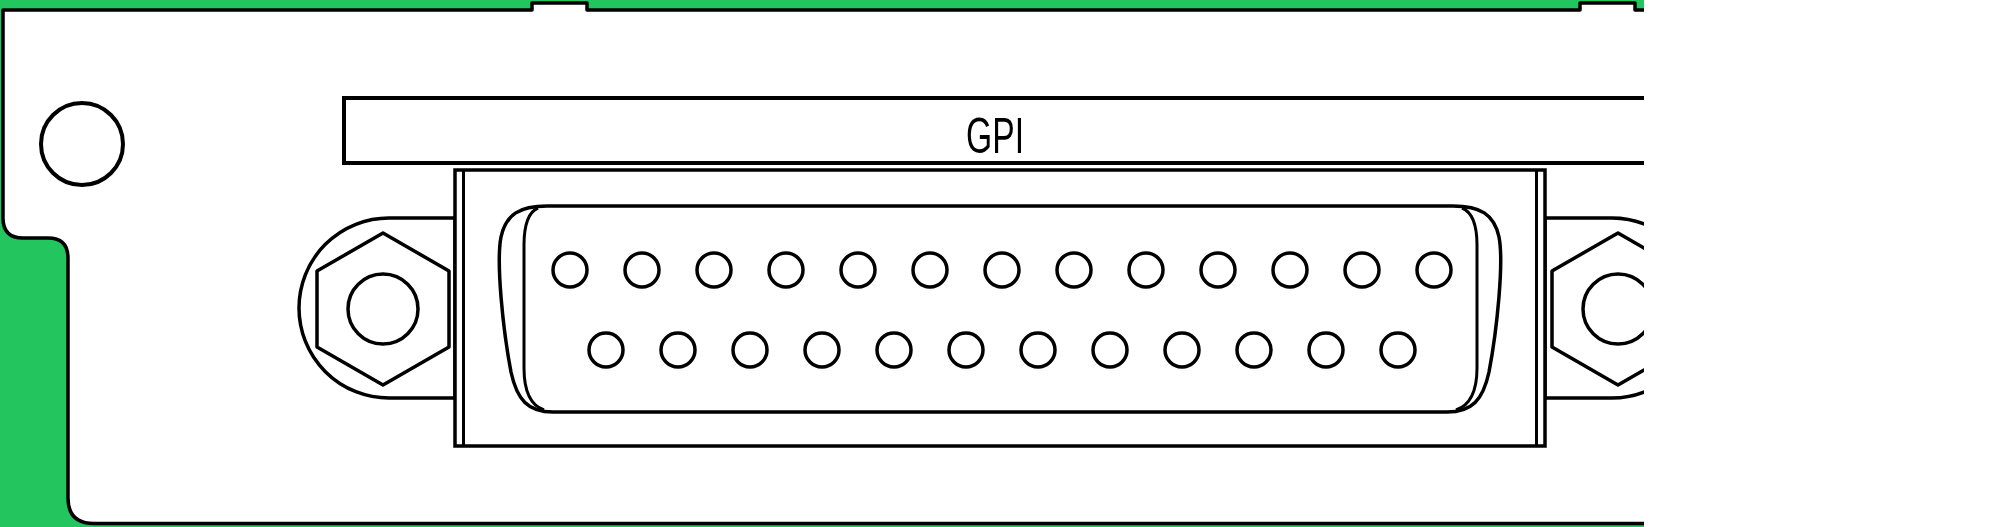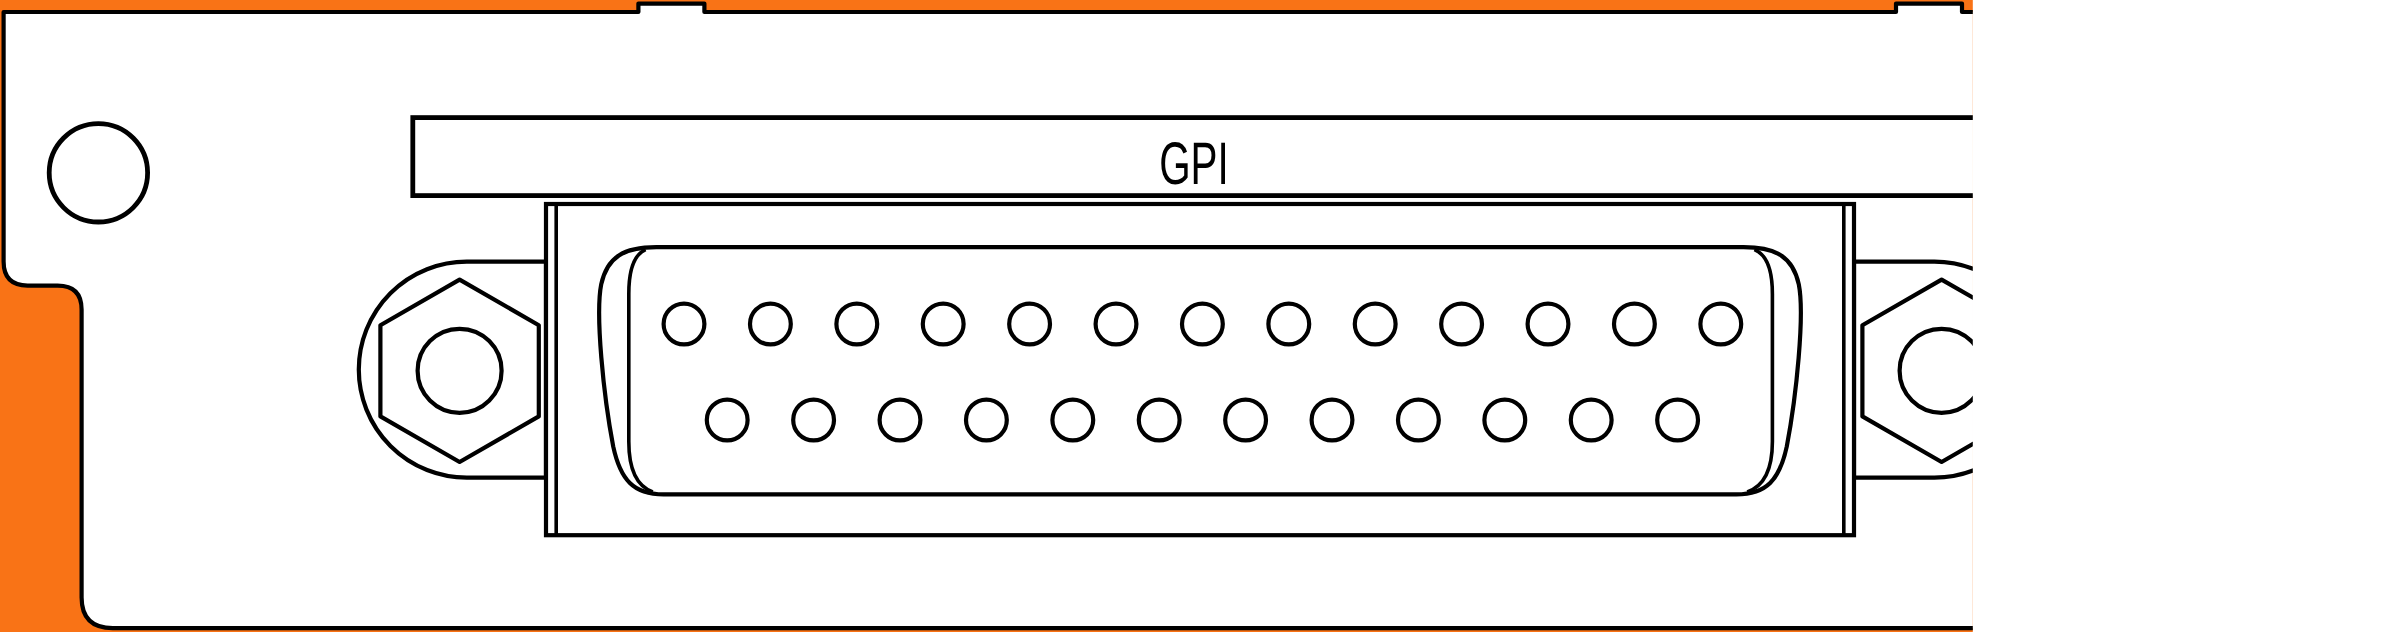--- a/index.html
+++ b/index.html
@@ -4,21 +4,21 @@
 <style>
   html, body {
     margin: 0;
     padding: 0;
     background: #ffffff;
   }
   .stage {
     position: relative;
     width: 1644px;
     height: 527px;
-    background: #f97316;
+    background: #22c55e;
     overflow: hidden;
   }
   svg {
     display: block;
     width: 2000px;
     height: 527px;
   }
   .gpi-text {
     font-family: "Liberation Sans", "DejaVu Sans", sans-serif;
     font-weight: normal;

